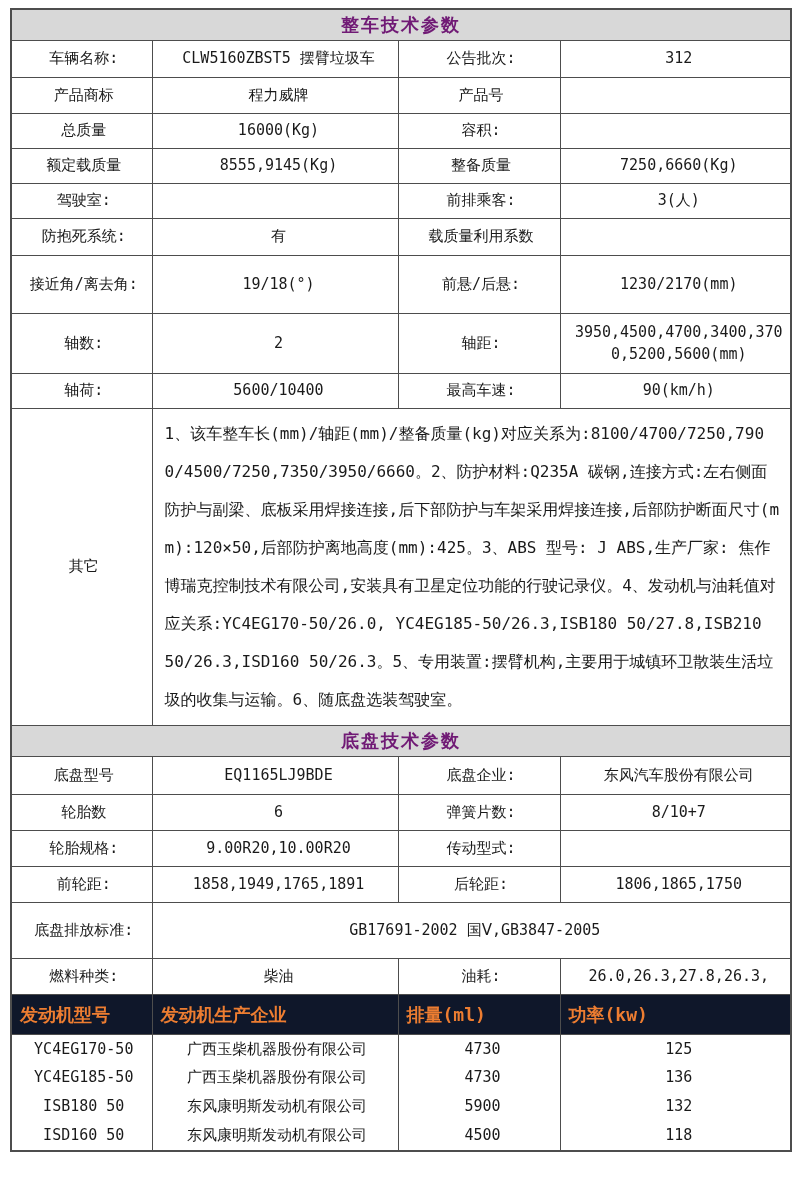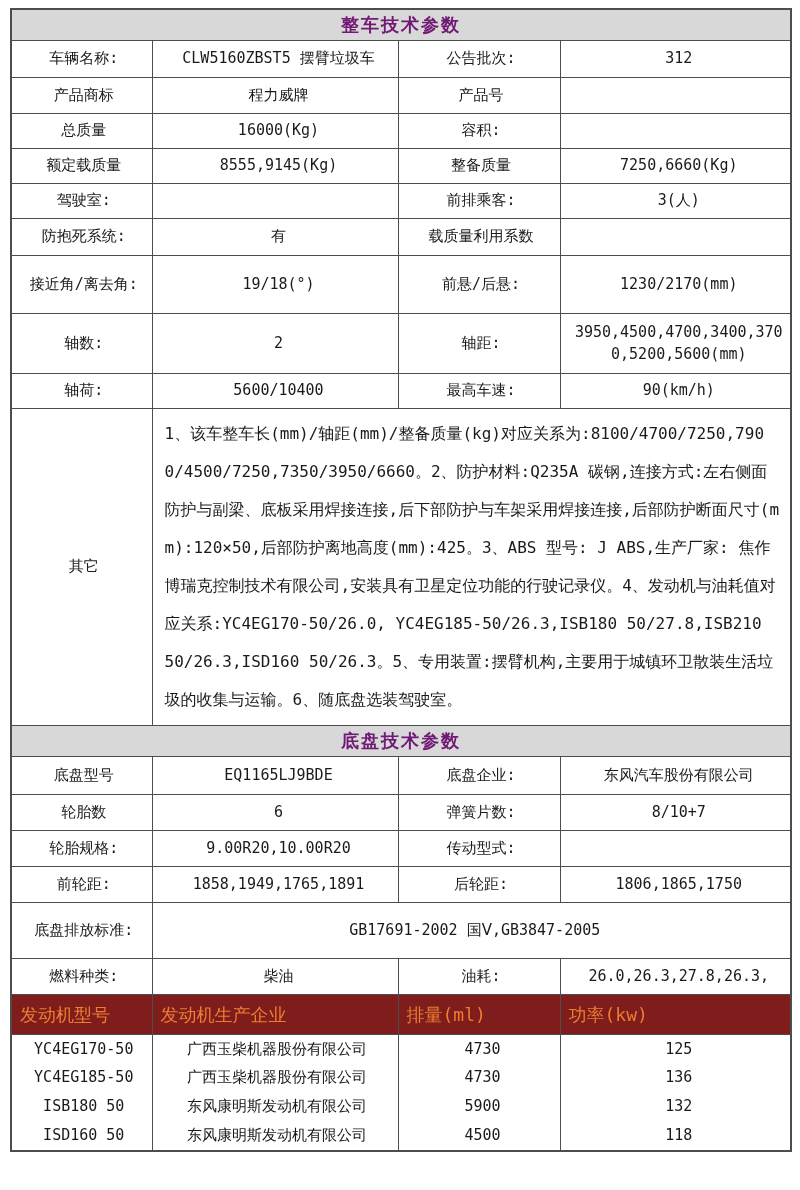--- a/index.html
+++ b/index.html
@@ -30,22 +30,22 @@
     background:#d8d8d8; color:#701a75;
     font-weight:bold; font-size:18px; letter-spacing:2px;
     text-align:center; padding:2px 0;
   }
   td.para {
     padding:6px 10px 6px 12px;
     font-size:16px; line-height:38px;
     word-break:break-all; vertical-align:top;
   }
   tr.ehead td {
-    background:#7f1d1d; color:#ed7d31;
-    font-weight:normal; font-size:18px;
+    background:#0f172a; color:#ed7d31;
+    font-weight:bold; font-size:18px;
     padding:2px 4px 2px 8px;
   }
   tr.eng td { border-top:none; border-bottom:none; padding-top:0; padding-bottom:0; }
   tr.eng td.l { }
   tr.eng-last td { border-bottom:2px solid #4d4d4d; }
 </style>
 </head>
 <body>
 
 <div class="sheet">

